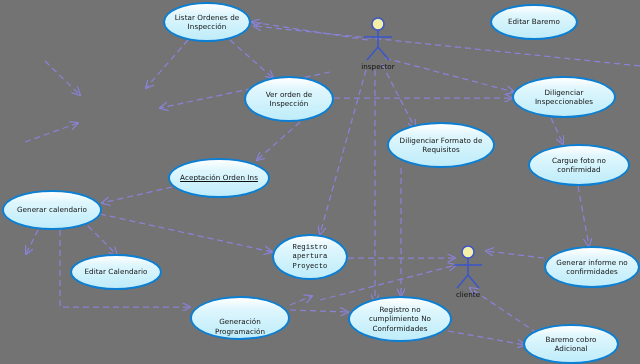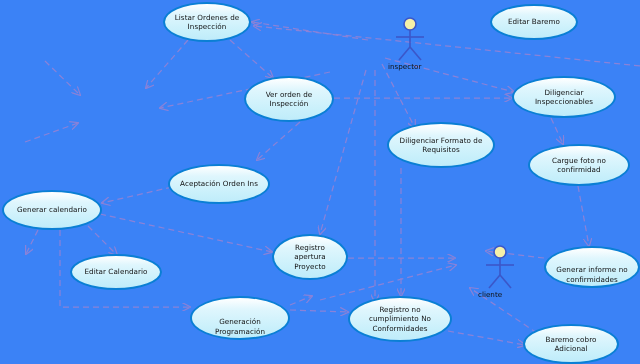--- a/index.html
+++ b/index.html
@@ -5,21 +5,21 @@
 <style>
   html, body {
     margin: 0;
     padding: 0;
     background: #ffffff;
   }
   #canvas {
     position: relative;
     width: 640px;
     height: 364px;
-    background: #3b82f6;
+    background: #737373;
     overflow: hidden;
     font-family: "DejaVu Sans", "Liberation Sans", sans-serif;
   }
   #edge-layer {
     position: absolute;
     left: 0;
     top: 0;
     width: 640px;
     height: 364px;
   }
@@ -39,22 +39,21 @@
     letter-spacing: 0.05px;
     padding: 2px 7px;
   }
   .uc-label {
     display: block;
     width: 100%;
   }
   .actor {
     position: absolute;
     width: 44px;
-    text-align: left;
-    margin-left: 32px;
+    text-align: center;
   }
   .actor svg { display: block; }
   .actor-name {
     font-size: 7.2px;
     color: #101010;
     margin-top: 0px;
     white-space: nowrap;
   }
 </style>
 </head>
@@ -146,33 +145,33 @@
   </div>
 
   <div class="usecase" style="left:528px; top:144px; width:102px; height:42px;">
     <span class="uc-label">Cargue foto no confirmidad</span>
   </div>
 
   <div class="usecase" style="left:387px; top:122px; width:108px; height:46px;">
     <span class="uc-label">Diligenciar Formato de Requisitos</span>
   </div>
 
-  <div class="usecase" style="left:168px; top:164px; width:102px; height:40px;">
+  <div class="usecase" style="left:168px; top:158px; width:102px; height:40px;text-decoration:underline;">
     <span class="uc-label">Aceptación Orden Ins</span>
   </div>
 
   <div class="usecase" style="left:2px; top:190px; width:100px; height:40px;">
     <span class="uc-label">Generar calendario</span>
   </div>
 
-  <div class="usecase" style="left:272px; top:234px; width:76px; height:46px;">
+  <div class="usecase" style="left:272px; top:234px; width:76px; height:46px;font-family:Liberation Mono, monospace;">
     <span class="uc-label">Registro apertura Proyecto</span>
   </div>
 
-  <div class="usecase" style="left:544px; top:246px; width:96px; height:42px;align-items:flex-end;">
+  <div class="usecase" style="left:544px; top:246px; width:96px; height:42px;">
     <span class="uc-label">Generar informe no confirmidades</span>
   </div>
 
   <div class="usecase" style="left:70px; top:254px; width:92px; height:36px;">
     <span class="uc-label">Editar Calendario</span>
   </div>
 
   <div class="usecase" style="left:190px; top:296px; width:100px; height:44px;align-items:flex-end;">
     <span class="uc-label">Generación Programación</span>
   </div>

